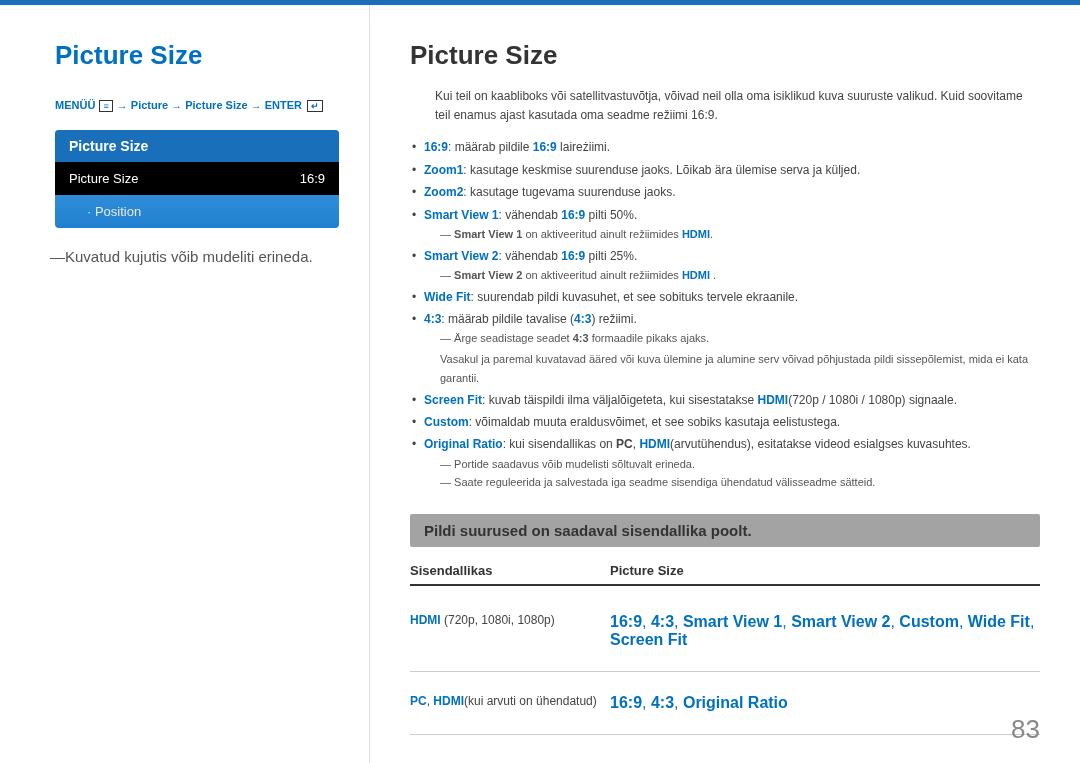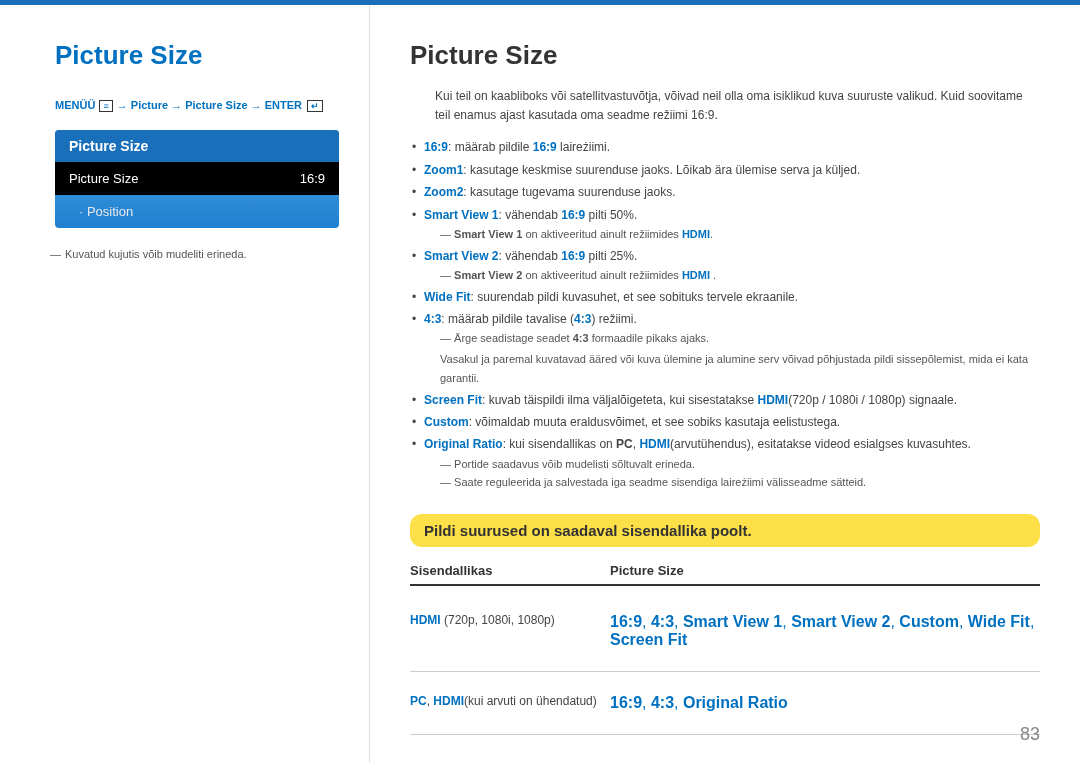--- a/index.html
+++ b/index.html
@@ -82,32 +82,32 @@
       color: #fff;
       font-size: 13px;
     }
 
     .ui-box-item.selected {
       background: #000;
       color: #fff;
     }
 
     .ui-box-item.sub {
-      padding-left: 24px;
+      padding-left: 32px;
       color: #e8e8e8;
       align-items: flex-end;
     }
 
     .ui-box-item .item-value {
       color: #fff;
       font-size: 13px;
     }
 
     .footnote {
-      font-size: 11px;
+      font-size: 15px;
       color: #555;
       margin-top: 10px;
       padding-left: 10px;
       position: relative;
     }
     .footnote::before {
       content: '―';
       position: absolute;
       left: -5px;
     }
@@ -172,24 +172,24 @@
       font-size: 11px;
       color: #555;
       margin-top: 2px;
     }
 
     b { font-weight: bold; }
     .blue { color: #0070c0; font-weight: bold; }
     .bold { font-weight: bold; text-align: right; }
 
     .highlight-box {
-      background: #fde047;
+      background: #a3a3a3;
       padding: 8px 14px;
       margin: 14px 0 16px 0;
-      border-radius: 12px;
+      border-radius: 2px;
     }
 
     .highlight-box span {
       font-size: 15px;
       font-weight: bold;
       color: #333;
     }
 
     .table-section {
       margin-top: 6px;
@@ -232,21 +232,21 @@
     .table-row .col2 {
       flex: 1;
       font-size: 16px;
       color: #0070c0;
     }
 
     .page-number {
       position: absolute;
       bottom: 18px;
       right: 40px;
-      font-size: 18px;
+      font-size: 26px;
       color: #888;
       font-weight: normal;
     }
 
     .top-line {
       position: absolute;
       top: 0;
       left: 0;
       right: 0;
       height: 5px;
@@ -315,21 +315,21 @@
       </li>
       <li>
         <b class="blue">Screen Fit</b>: kuvab täispildi ilma väljalõigeteta, kui sisestatakse <b class="blue">HDMI</b>(720p / 1080i / 1080p) signaale.
       </li>
       <li>
         <b class="blue">Custom</b>: võimaldab muuta eraldusvõimet, et see sobiks kasutaja eelistustega.
       </li>
       <li>
         <b class="blue">Original Ratio</b>: kui sisendallikas on <b>PC</b>, <b class="blue">HDMI</b>(arvutühendus), esitatakse videod esialgses kuvasuhtes.
         <span class="sub-note">Portide saadavus võib mudelisti sõltuvalt erineda.</span>
-        <span class="sub-note">Saate reguleerida ja salvestada iga seadme sisendiga laireżiimi välisseadme sätteid.</span>
+        <span class="sub-note">Saate reguleerida ja salvestada iga seadme sisendiga ühendatud välisseadme sätteid.</span>
       </li>
     </ul>
 
     <div class="highlight-box">
       <span>Pildi suurused on saadaval sisendallika poolt.</span>
     </div>
 
     <div class="table-section">
       <div class="table-header">
         <div class="col1">Sisendallikas</div>

